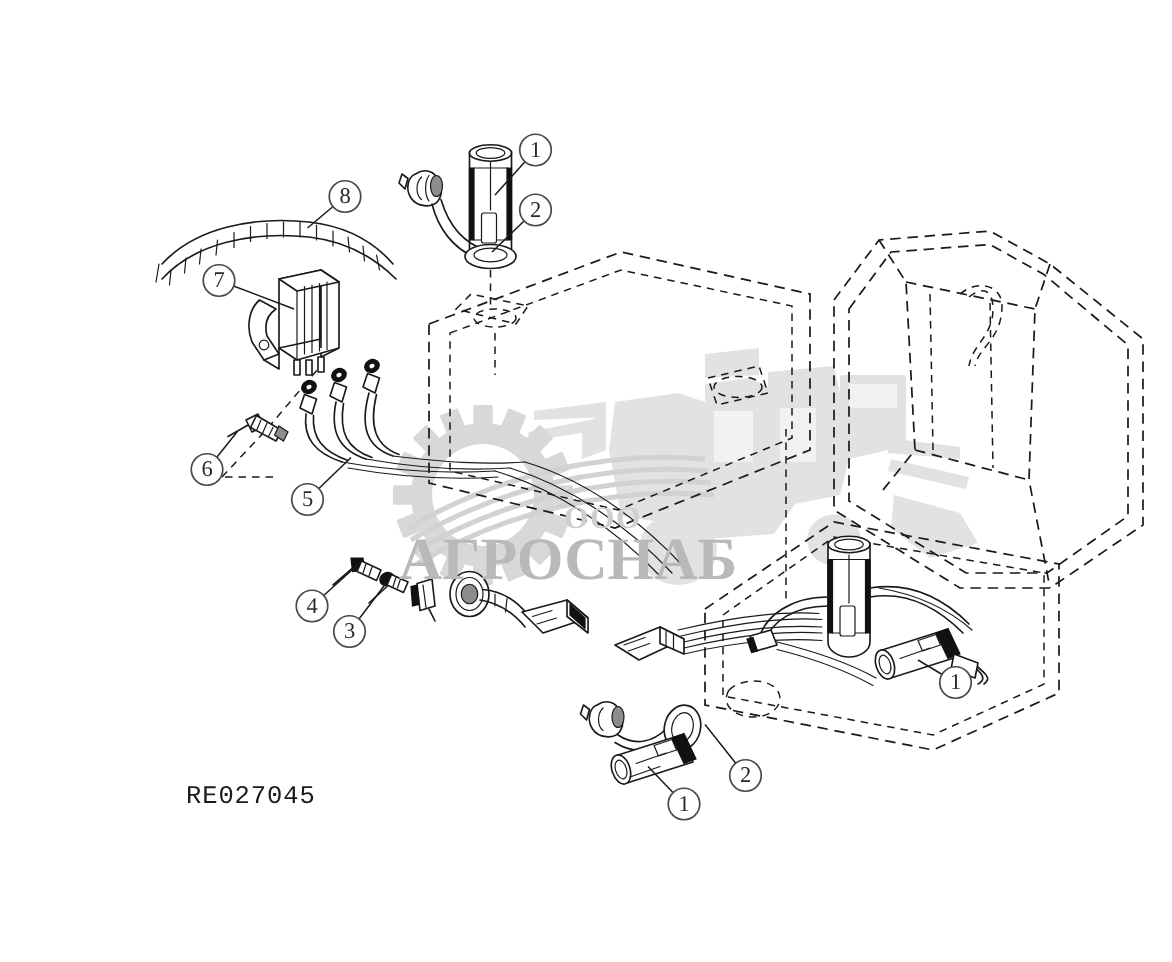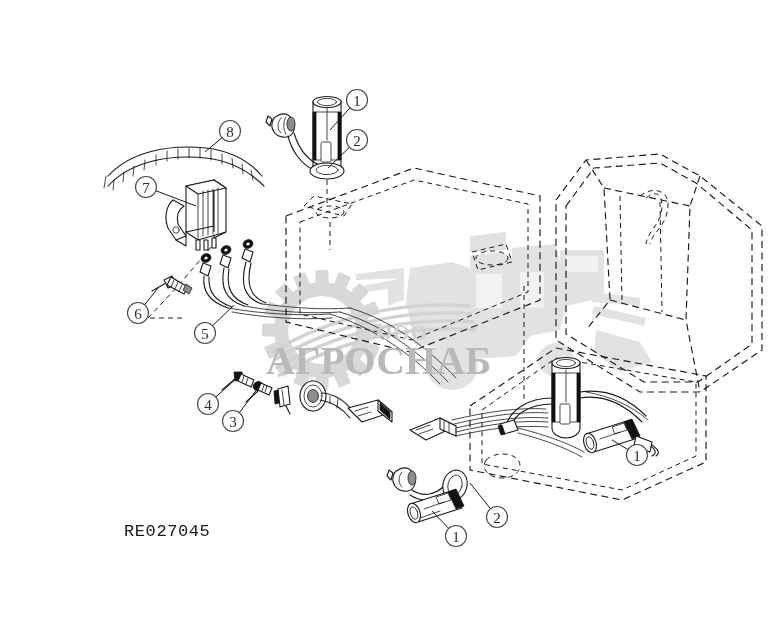--- a/index.html
+++ b/index.html
@@ -26,21 +26,21 @@
 
   
   #watermark{
     position:absolute;
     left:258px; top:245px;
     width:270px; height:145px;
     pointer-events:none;
   }
   #wm-text{
     position:absolute;
-    left:0; top:4px; width:270px; height:145px;
+    left:0; top:16px; width:270px; height:145px;
   }
   .wm-ooo{
     position:absolute;
     left:118px; top:72px;
     font-family:"Liberation Serif", serif;
     font-size:21px;
     font-weight:bold;
     color:#cfcfcf;
     letter-spacing:1px;
   }

